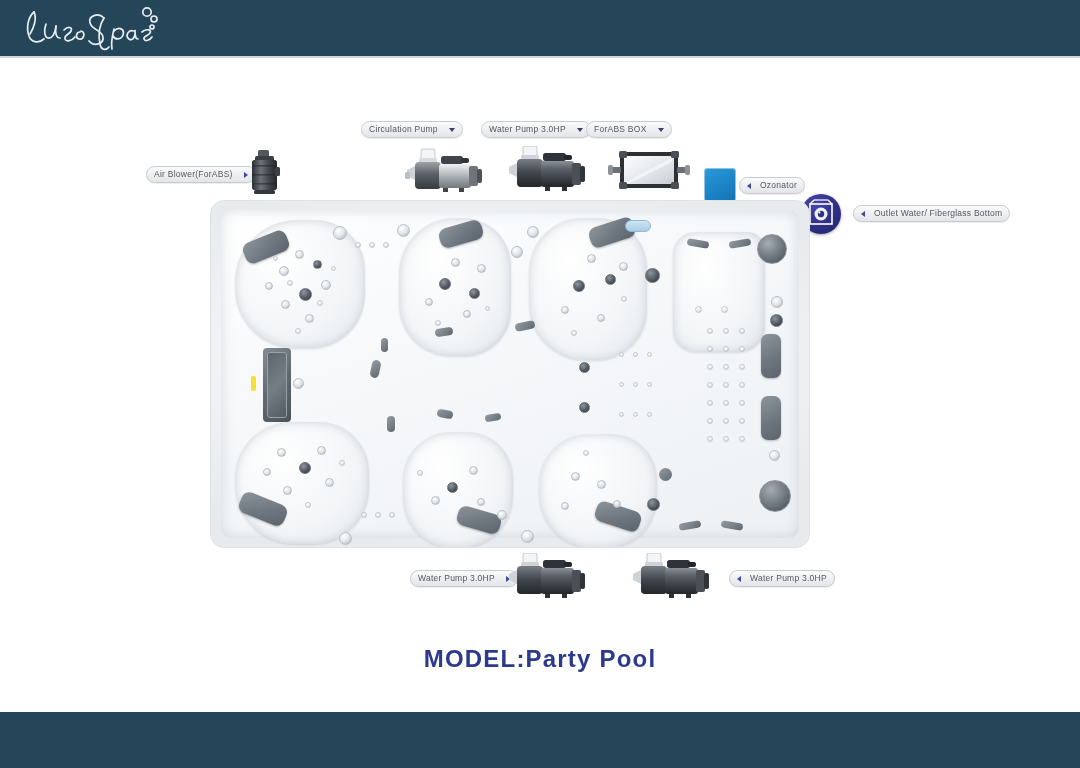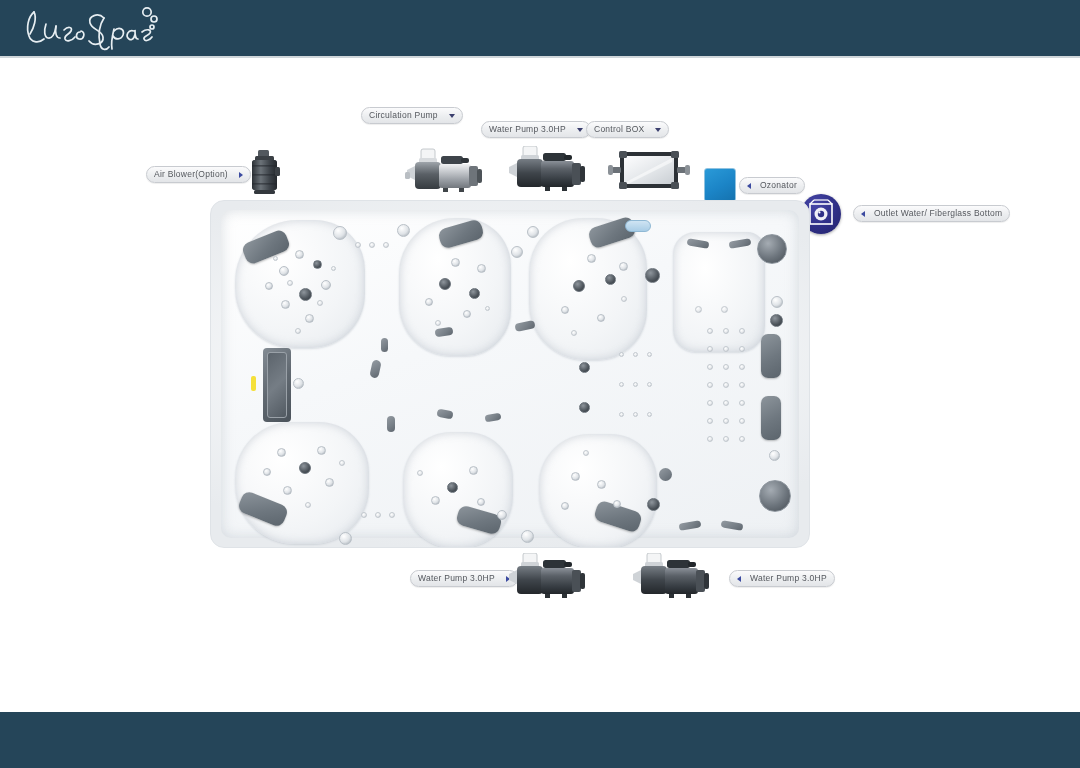--- a/index.html
+++ b/index.html
@@ -210,21 +210,21 @@
         <path d="M124 28 C129 24 134 26 132 29 C130 32 125 32 126 35 C127 38 132 36 134 33"></path>
 
         <circle cx="129" cy="8" r="4.2"></circle>
         <circle cx="136" cy="15" r="3"></circle>
         <circle cx="134" cy="23" r="2"></circle>
       </g>
     </svg>
   </div>
 
   <div class="pill" style="left:146px; top:166px;">
-    <span class="txt">Air Blower(Option)</span>
+    <span class="txt">Air Blower(ForABS)</span>
     <span class="tri tri-right"></span>
   </div>
   <div class="comp" style="left:248px; top:149px;">
     <svg width="34" height="48" viewBox="0 0 34 48">
       <rect x="10" y="1" width="11" height="7" rx="1.5" fill="#52585e"></rect>
       <rect x="7" y="7" width="19" height="5" rx="1.5" fill="#3b4045"></rect>
       <rect x="4" y="11" width="25" height="30" rx="3" fill="#4a5055"></rect>
       <rect x="4" y="11" width="25" height="30" rx="3" fill="url(#blowgrad)"></rect>
       <defs>
         <linearGradient id="blowgrad" x1="0" y1="0" x2="1" y2="0">
@@ -235,21 +235,21 @@
         </linearGradient>
       </defs>
       <rect x="4" y="16" width="25" height="1.6" fill="#23272b" opacity=".55"></rect>
       <rect x="4" y="25" width="25" height="1.6" fill="#23272b" opacity=".55"></rect>
       <rect x="4" y="34" width="25" height="1.6" fill="#23272b" opacity=".55"></rect>
       <rect x="6" y="41" width="21" height="4" rx="1.5" fill="#33383d"></rect>
       <rect x="27" y="18" width="5" height="9" rx="1.5" fill="#3b4045"></rect>
     </svg>
   </div>
 
-  <div class="pill" style="left:361px; top:107px;">
+  <div class="pill" style="left:361px; top:121px;">
     <span class="txt">Circulation Pump</span>
     <span class="tri tri-down"></span>
   </div>
   <div class="comp" style="left:405px; top:148px;">
     <svg width="80" height="52" viewBox="0 0 80 52">
       <defs>
         <linearGradient id="cpbody" x1="0" y1="0" x2="0" y2="1">
           <stop offset="0%" stop-color="#f0f1f2"></stop>
           <stop offset="30%" stop-color="#c9ccd0"></stop>
           <stop offset="65%" stop-color="#9ba0a6"></stop>
@@ -303,21 +303,21 @@
       <rect x="35" y="7" width="23" height="8" rx="2.5" fill="#2d3338"></rect>
       <rect x="56" y="9" width="8" height="5" rx="2" fill="#22272b"></rect>
       <rect x="64" y="17" width="9" height="22" rx="2" fill="#4a5056"></rect>
       <rect x="72" y="20" width="5" height="16" rx="2" fill="#2f3439"></rect>
       <rect x="37" y="41" width="5" height="4" fill="#2c3135"></rect>
       <rect x="54" y="41" width="5" height="4" fill="#2c3135"></rect>
     </svg>
   </div>
 
   <div class="pill" style="left:586px; top:121px;">
-    <span class="txt">Control BOX</span>
+    <span class="txt">ForABS BOX</span>
     <span class="tri tri-down"></span>
   </div>
   <div class="comp" style="left:608px; top:148px;">
     <svg width="82" height="48" viewBox="0 0 82 48">
       <defs>
         <linearGradient id="cbface" x1="0" y1="0" x2="1" y2="1">
           <stop offset="0%" stop-color="#fdfdfe"></stop>
           <stop offset="50%" stop-color="#e6e9ec"></stop>
           <stop offset="100%" stop-color="#c9ced3"></stop>
         </linearGradient>
@@ -549,15 +549,16 @@
       <rect x="72" y="20" width="5" height="16" rx="2" fill="#2f3439"></rect>
       <rect x="37" y="41" width="5" height="4" fill="#2c3135"></rect>
       <rect x="54" y="41" width="5" height="4" fill="#2c3135"></rect>
     </svg>
   </div>
   <div class="pill" style="left:729px; top:570px;">
     <span class="tri tri-left"></span>
     <span class="txt">Water Pump 3.0HP</span>
   </div>
 
+  <div id="model-caption">MODEL:Party Pool</div>
 
   <div class="bar" id="footer-bar"></div>
 </div>
 
 </body></html>

